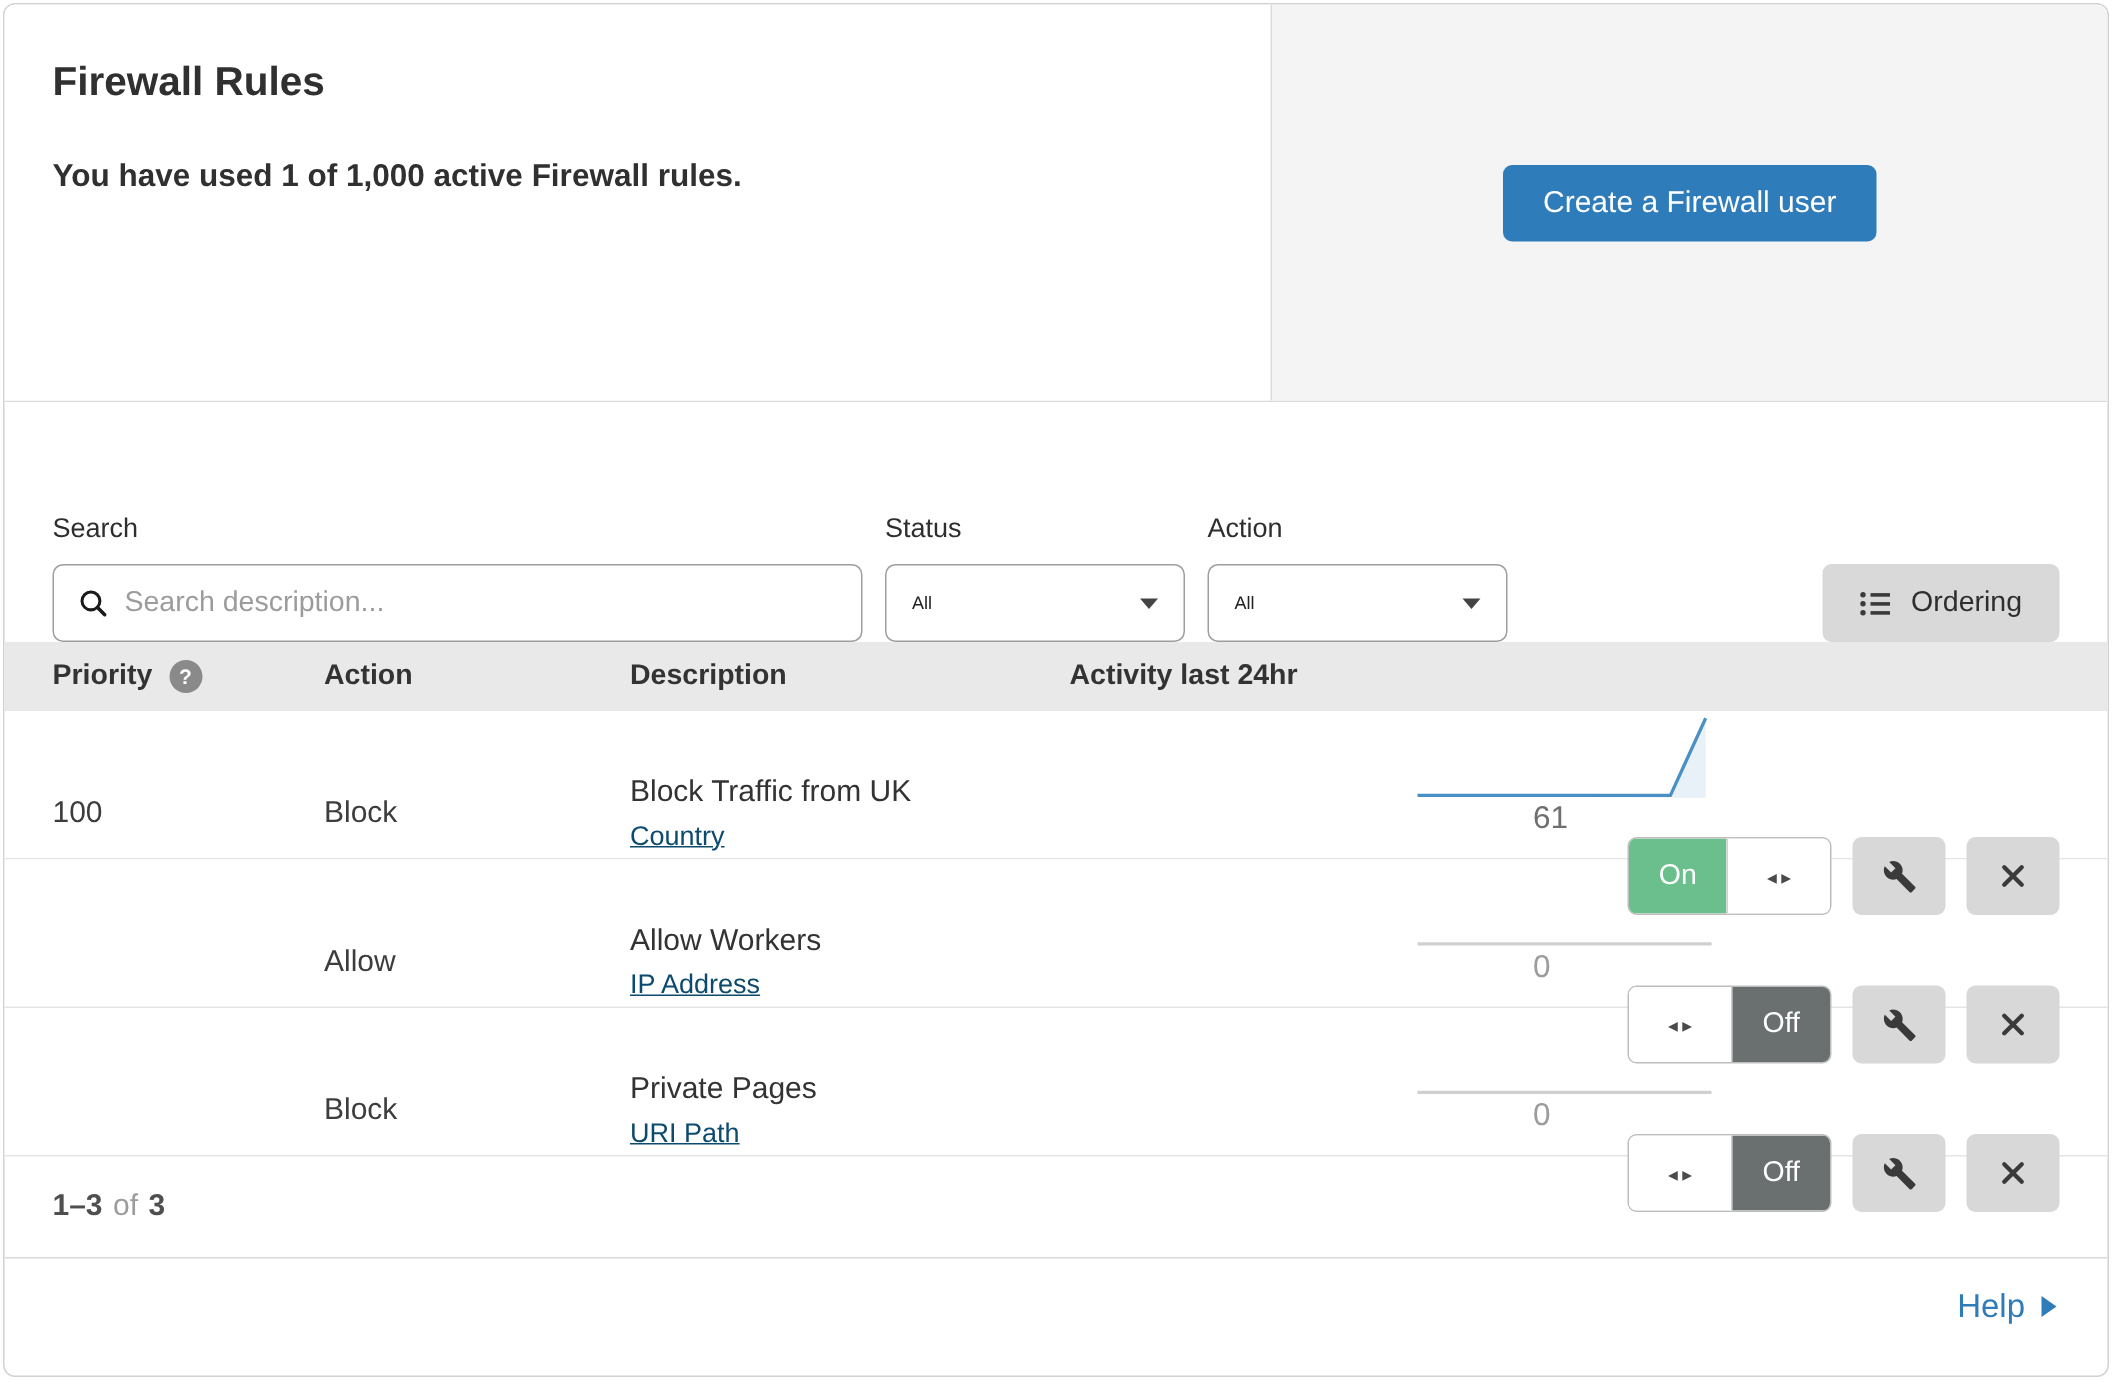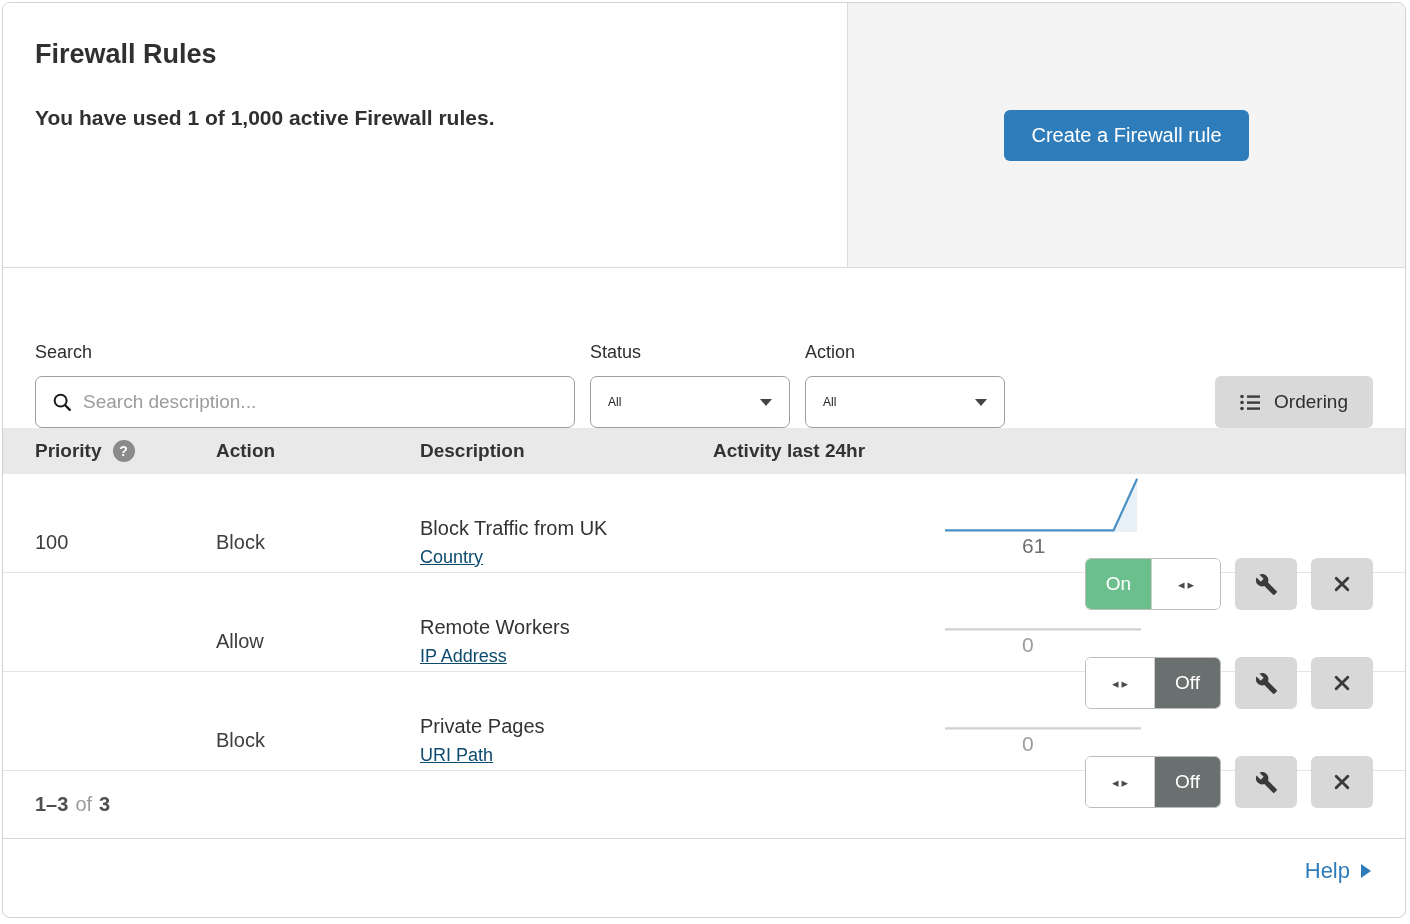--- a/index.html
+++ b/index.html
@@ -90,21 +90,21 @@
 <body>
 
 <div class="card">
 
   <div class="header">
     <div class="header-left">
       <div class="page-title">Firewall Rules</div>
       <div class="usage-note">You have used 1 of 1,000 active Firewall rules.</div>
     </div>
     <div class="header-right">
-      <button class="create-btn">Create a Firewall rule</button>
+      <button class="create-btn">Create a Firewall user</button>
     </div>
   </div>
 
   <div class="filters">
     <div class="fgroup">
       <div class="flabel">Search</div>
       <div class="search-box">
         <svg width="22" height="22" viewBox="0 0 24 24">
           <circle cx="10.5" cy="10.5" r="6.5" fill="none" stroke="#1a1a1a" stroke-width="2.2"></circle>
           <line x1="15.3" y1="15.3" x2="20.5" y2="20.5" stroke="#1a1a1a" stroke-width="2.6" stroke-linecap="round"></line>
@@ -178,21 +178,21 @@
           </svg>
         </button>
       </div>
     </div>
   </div>
 
   <div class="row is-off">
     <div></div>
     <div>Allow</div>
     <div class="cell-desc">
-      <div class="title">Remote Workers</div>
+      <div class="title">Allow Workers</div>
       <div class="sub">IP Address</div>
     </div>
     <div class="cell-activity">
       <svg class="spark" viewBox="0 0 200 60">
           <polyline points="2.0,56.3 198.0,56.3" fill="none" stroke="#d0d0d0" stroke-width="2.2"></polyline>
         </svg>
       <div class="count">0</div>
       <div class="controls">
         <div class="toggle is-off">
           <div class="seg seg-label">Off</div>

